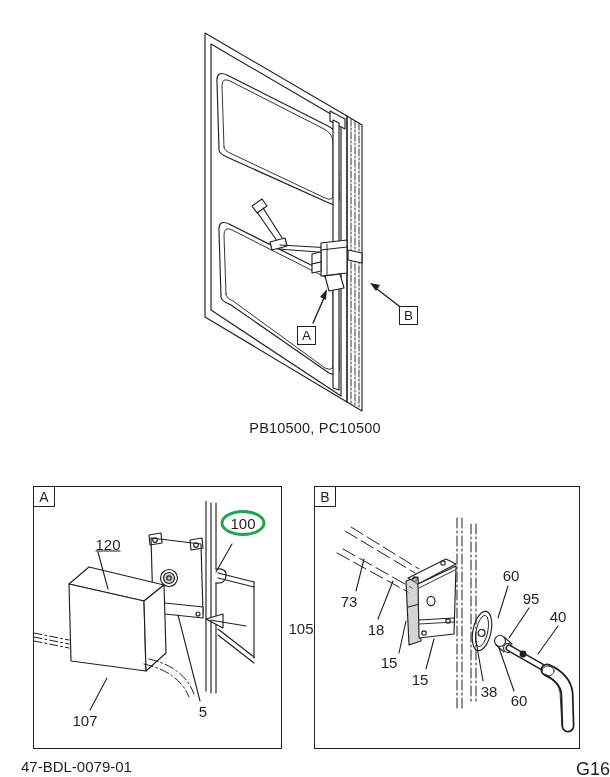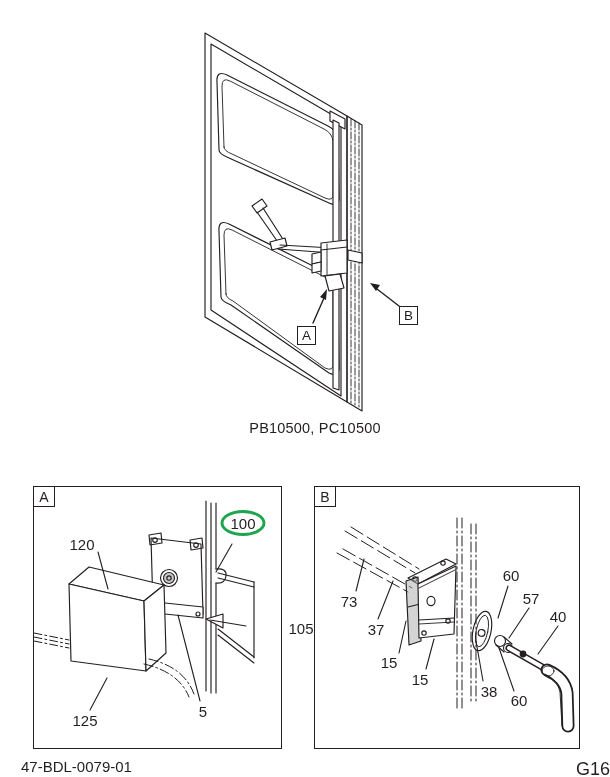--- a/index.html
+++ b/index.html
@@ -152,25 +152,25 @@
       </g>
 
       <g stroke-width="1.1">
         <path d="M64,65 L74,102"></path>
         <path d="M198,57 L182,85"></path>
         <path d="M212,139 L176,133"></path>
         <path d="M166,214 L144,128"></path>
         <path d="M56,223 L73,191"></path>
       </g>
     </svg>
-    <div class="part-ref" style="left:48px;top:57px;">120</div>
+    <div class="part-ref" style="left:74px;top:57px;text-decoration:underline;">120</div>
     <div class="part-ref hl-oval" style="left:209px;top:36px;">100</div>
     <div class="part-ref" style="left:226px;top:141px;margin-left:41px;">105</div>
     <div class="part-ref" style="left:169px;top:224px;">5</div>
-    <div class="part-ref" style="left:51px;top:233px;">125</div>
+    <div class="part-ref" style="left:51px;top:233px;">107</div>
   </div>
 
   <div class="detail-box" style="left:314px;top:486px;width:266px;height:263px;">
     <div class="corner-tag">B</div>
     <svg width="263" height="260" viewBox="0 0 263 260" fill="none" stroke="#231f20" stroke-width="1.15" stroke-linejoin="round" stroke-linecap="round">
 
       <g stroke-dasharray="10 3 2 3" stroke-width="1">
         <path d="M142,31 V222"></path>
         <path d="M147,31 V222"></path>
         <path d="M156,37 V216"></path>
@@ -228,26 +228,26 @@
         <path d="M84,166 L91,134"></path>
         <path d="M111,182 L119,152"></path>
         <path d="M168,194 L161,154"></path>
         <path d="M193,99 L183,131"></path>
         <path d="M214,121 L194,151"></path>
         <path d="M199,204 L184,161"></path>
         <path d="M243,139 L223,167"></path>
       </g>
     </svg>
     <div class="part-ref" style="left:34px;top:114px;">73</div>
-    <div class="part-ref" style="left:61px;top:142px;">37</div>
+    <div class="part-ref" style="left:61px;top:142px;">18</div>
     <div class="part-ref" style="left:74px;top:175px;">15</div>
     <div class="part-ref" style="left:105px;top:192px;">15</div>
     <div class="part-ref" style="left:174px;top:204px;">38</div>
     <div class="part-ref" style="left:196px;top:88px;">60</div>
-    <div class="part-ref" style="left:216px;top:111px;">57</div>
+    <div class="part-ref" style="left:216px;top:111px;">95</div>
     <div class="part-ref" style="left:204px;top:213px;">60</div>
     <div class="part-ref" style="left:243px;top:129px;">40</div>
   </div>
 
   <div class="doc-num">47-BDL-0079-01</div>
   <div class="page-ref">G16</div>
 
 </div>
 
 </body></html>

